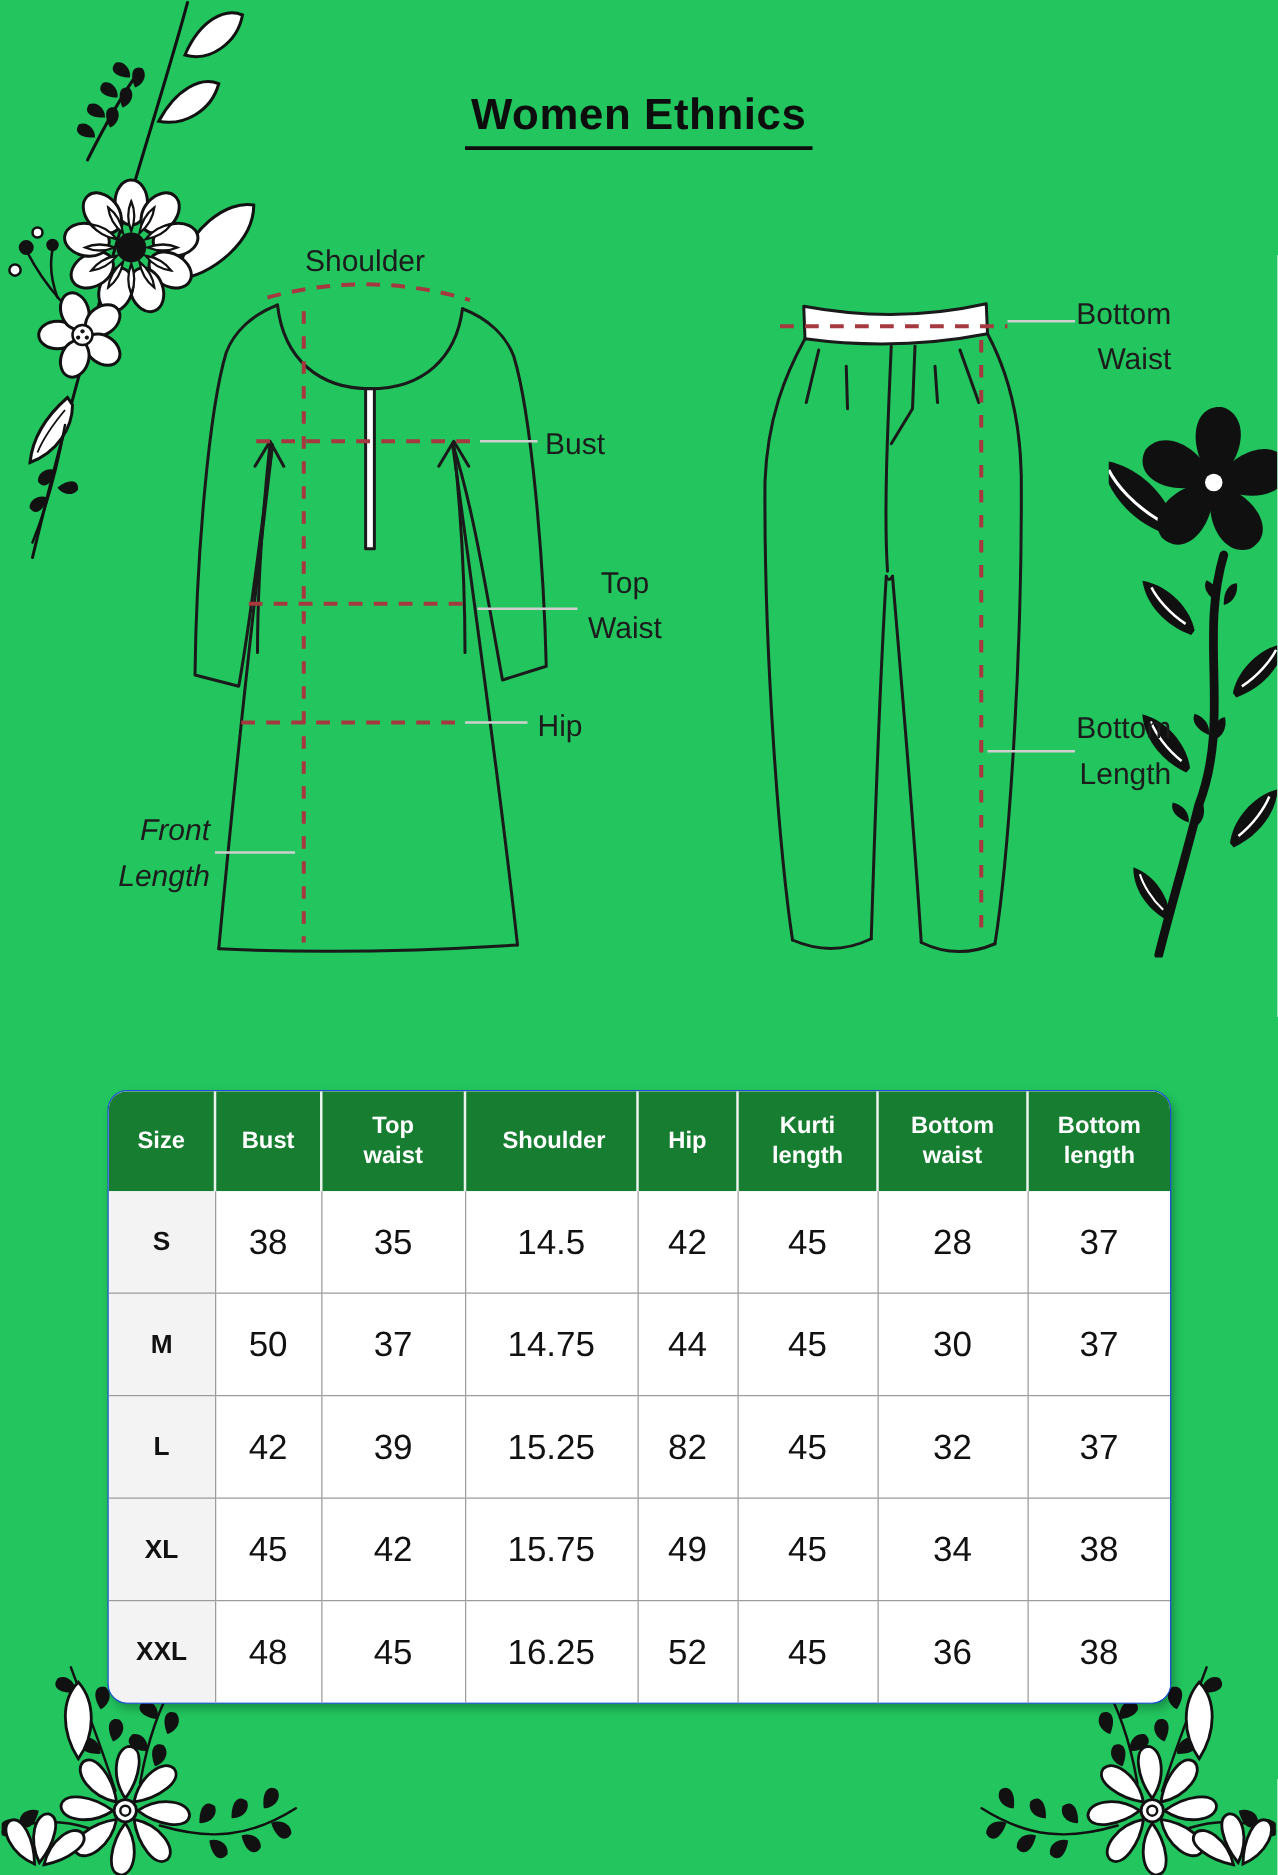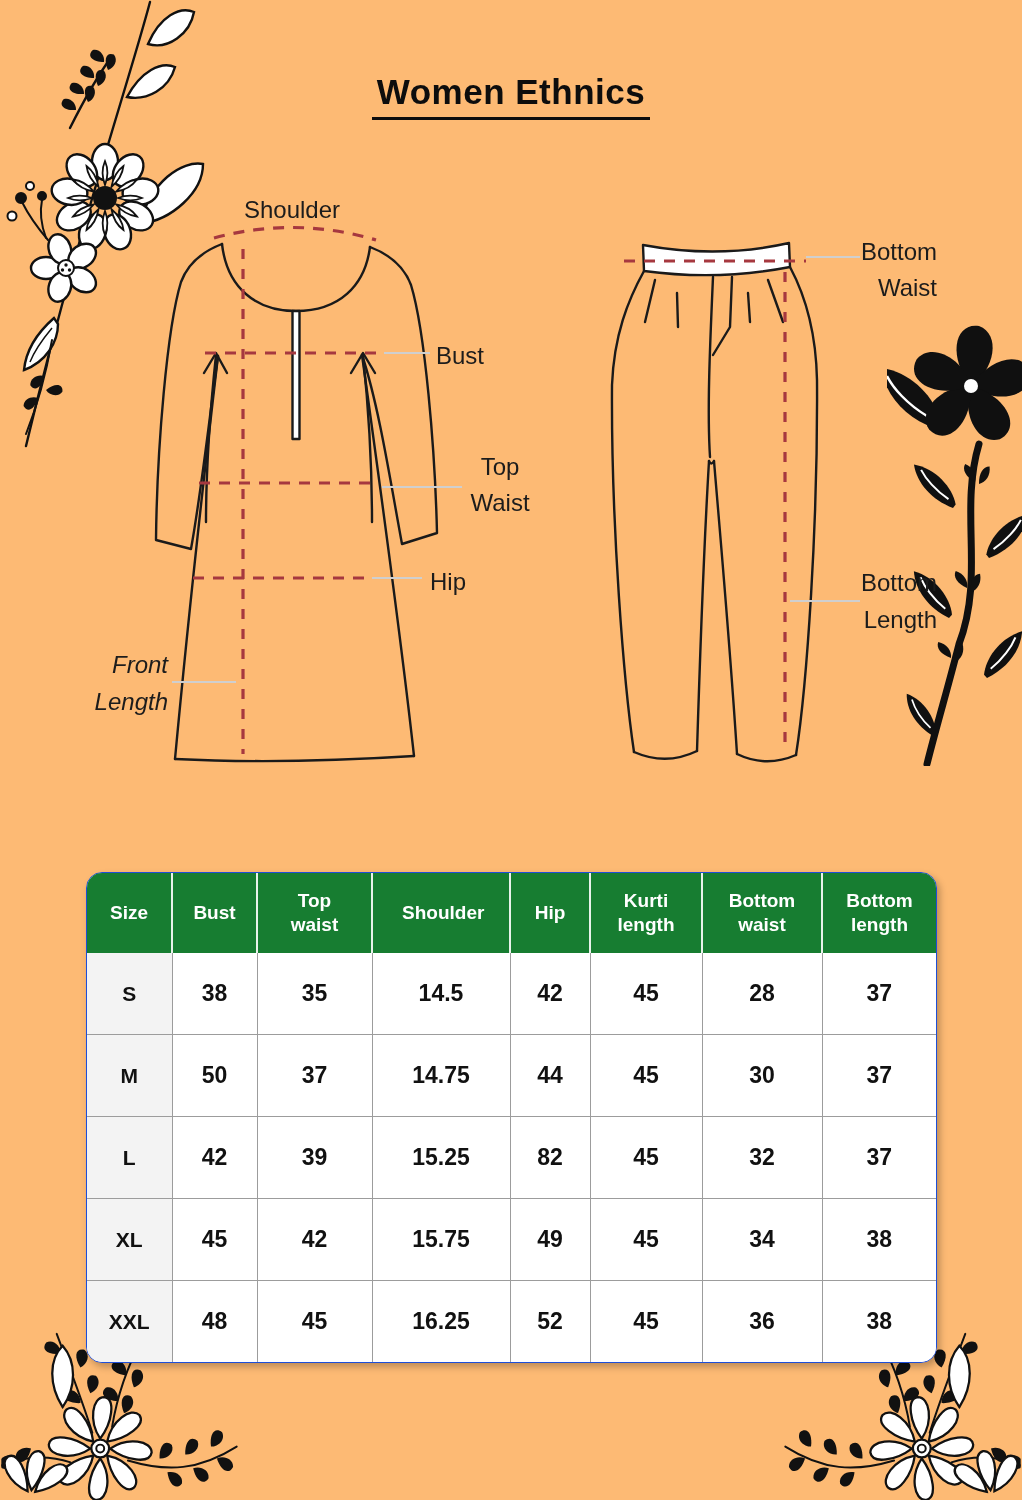--- a/index.html
+++ b/index.html
@@ -1,34 +1,34 @@
 <!DOCTYPE html>
 <html><head>
 <meta charset="utf-8">
 <style>
   html,body{margin:0;padding:0;background:#fff;}
-  .page{position:relative;width:1022px;height:1500px;margin:0 auto;background:#fdba74;overflow:hidden;
+  .page{position:relative;width:1022px;height:1500px;margin:0 auto;background:#22c55e;overflow:hidden;
         font-family:"Liberation Sans",sans-serif;color:#141414;}
   
   .title-wrap{position:absolute;top:72px;left:0;width:100%;text-align:center;}
   .title-wrap span{display:inline-block;font-size:35px;font-weight:700;letter-spacing:.5px;
         color:#0d0d0d;border-bottom:3px solid #0d0d0d;padding:0 5px 5px;}
   
   .dlabel{position:absolute;font-size:24px;line-height:36px;color:#1c1c1c;text-align:right;}
   .connector{position:absolute;height:2px;background:#cfcfcf;}
   
   .size-table-wrap{position:absolute;left:86px;top:872px;width:849px;border-radius:16px;
         overflow:hidden;border:1px solid #1d4ed8;box-shadow:3px 4px 7px rgba(0,0,0,.25);background:#fff;}
   table.size-table{width:100%;border-collapse:collapse;table-layout:fixed;}
   .size-table th{height:80px;background:#177d31;color:#fff;font-size:19px;font-weight:700;
         text-align:center;vertical-align:middle;border-right:2px solid rgba(255,255,255,.9);padding:0;}
   .size-table th:last-child{border-right:none;}
   .size-table th .h{display:inline-block;max-width:78px;line-height:24px;}
-  .size-table td{height:81px;background:#fff;font-size:23px;color:#111;text-align:center;
-        vertical-align:middle;border:1px solid #9c9c9c;padding:0;font-weight:bold;}
+  .size-table td{height:81px;background:#fff;font-size:28px;color:#111;text-align:center;
+        vertical-align:middle;border:1px solid #9c9c9c;padding:0;}
   .size-table tr td:first-child{background:#f3f3f3;font-weight:700;font-size:21px;}
   .size-table tr:first-child td{border-top:none;}
   .size-table tr td:first-child{border-left:none;}
   .size-table tr td:last-child{border-right:none;}
   .size-table tr:last-child td{border-bottom:none;}
   svg{position:absolute;}
 </style>
 </head>
 <body>
 

